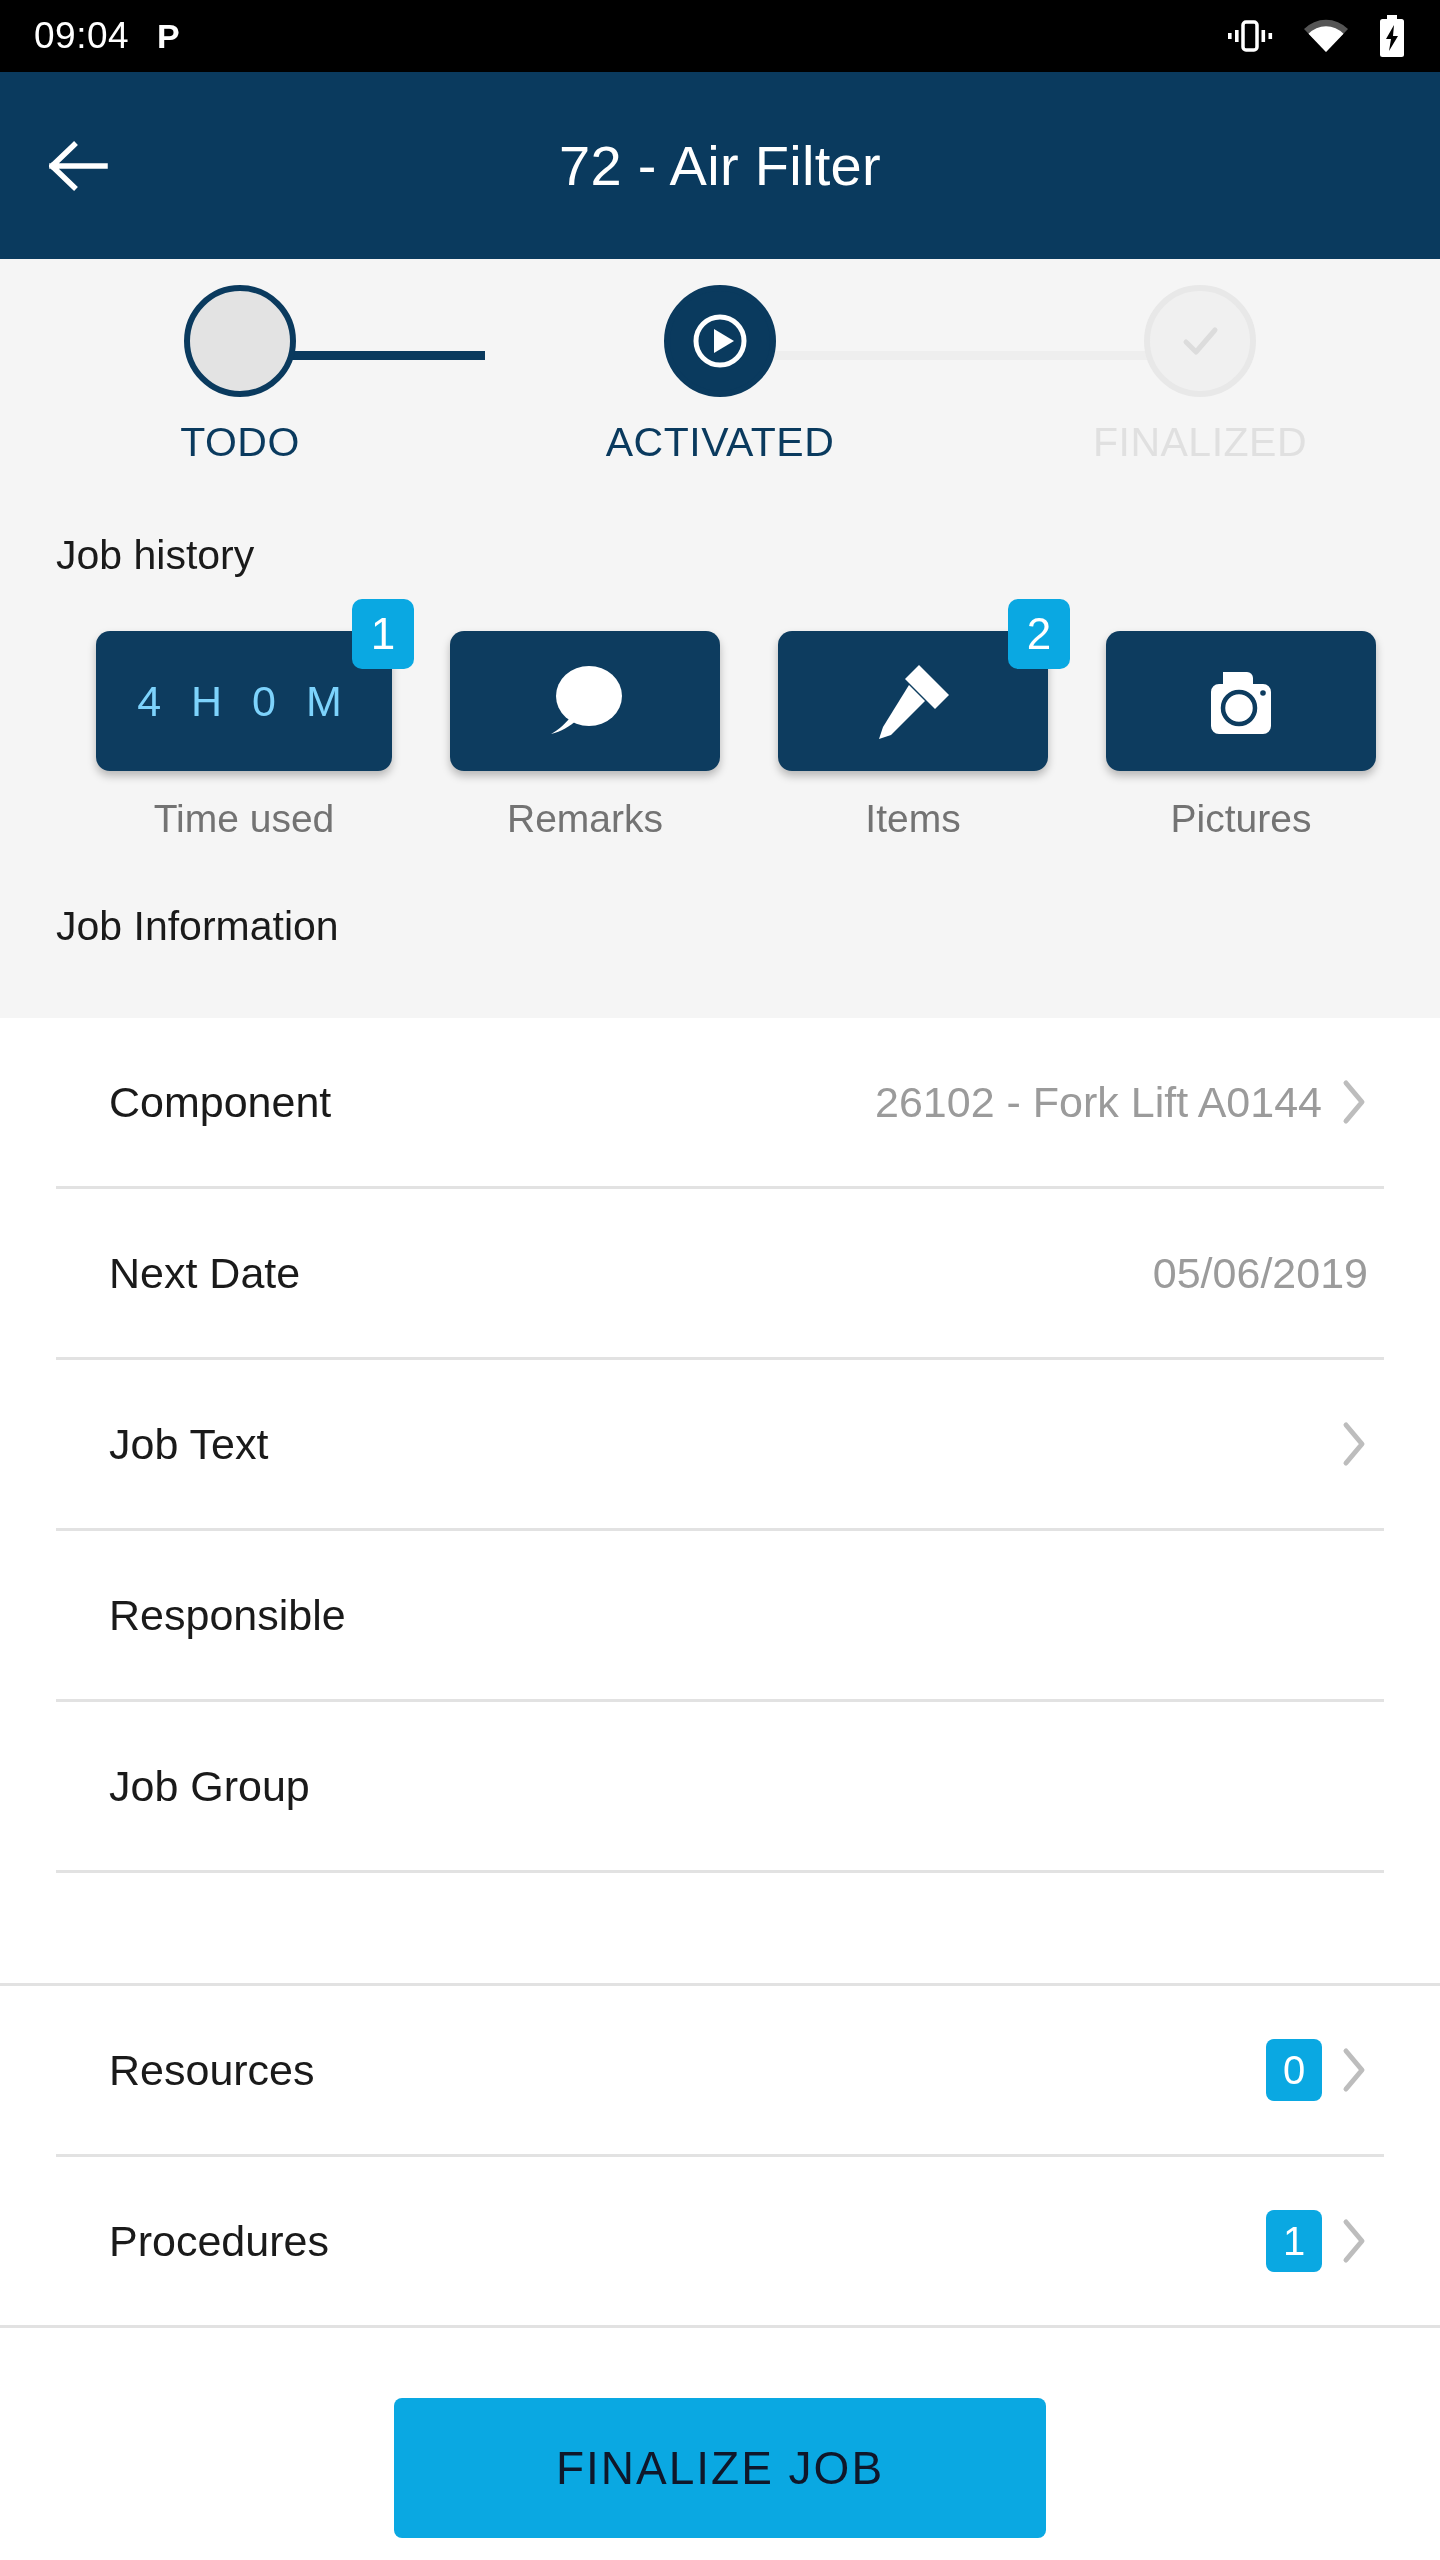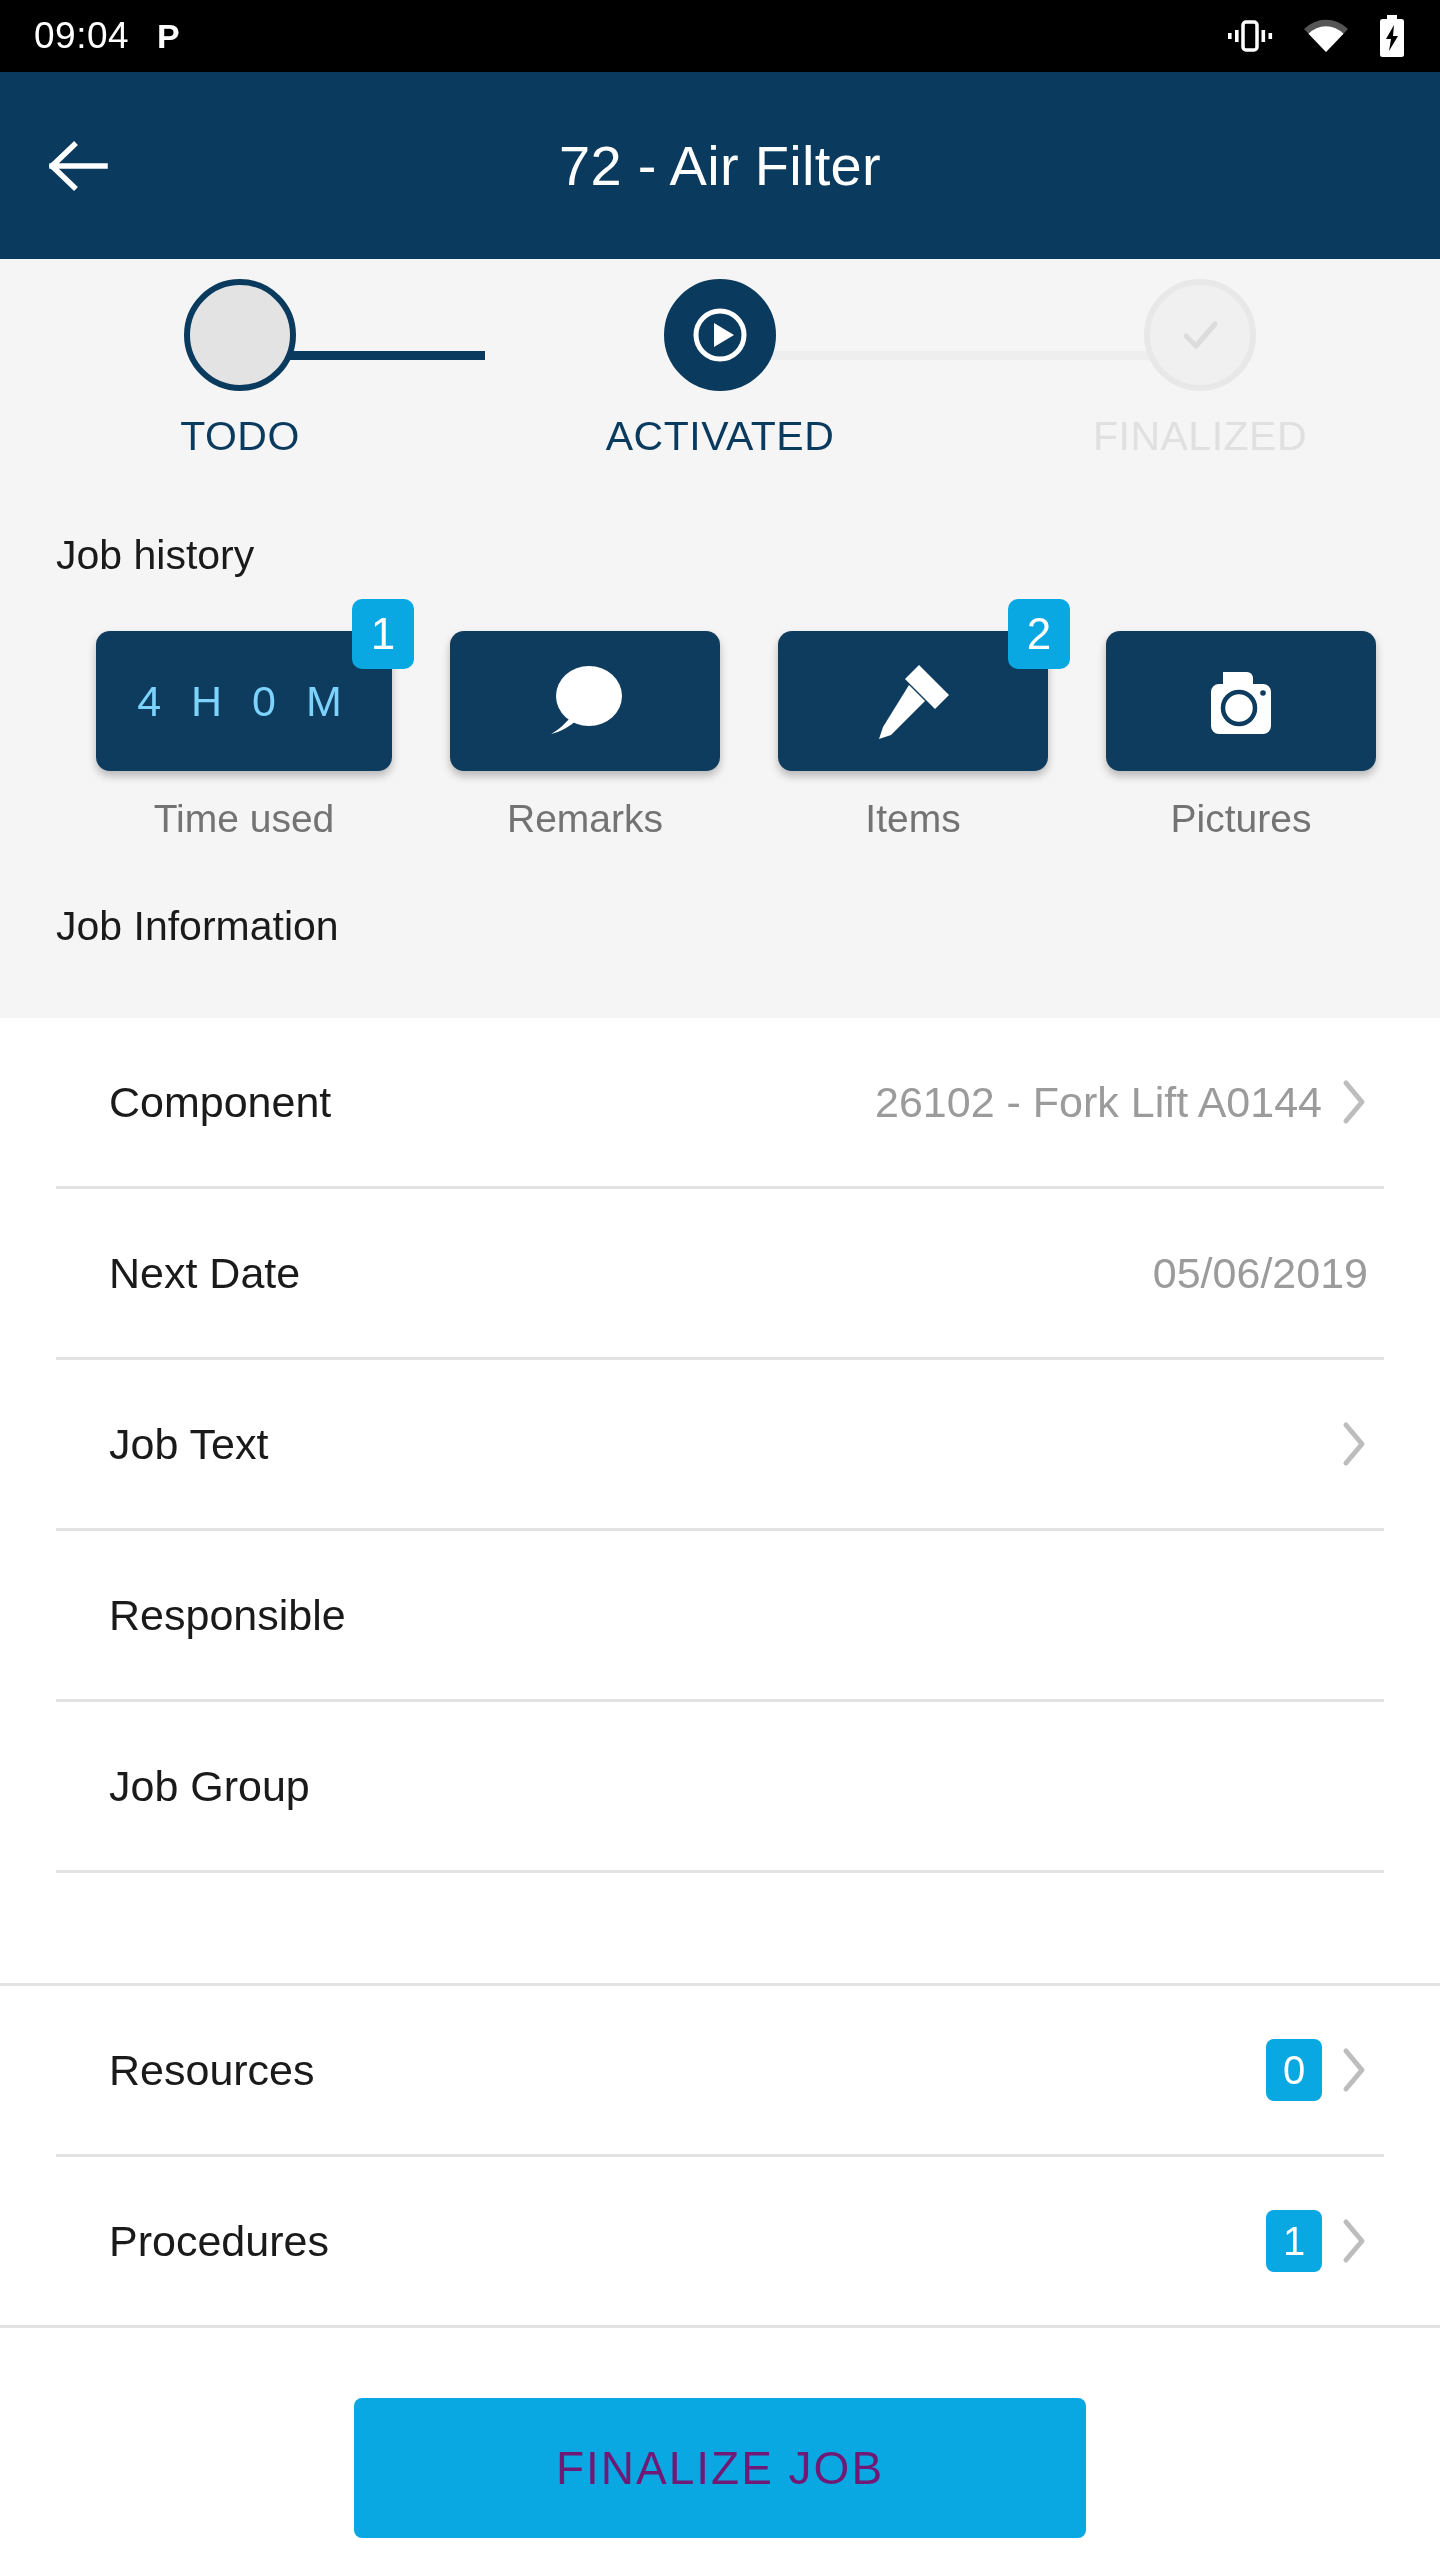--- a/index.html
+++ b/index.html
@@ -34,21 +34,21 @@
   .appbar-title{
     width:100%; text-align:center; color:#ffffff;
     font-size:56px; font-weight:400; letter-spacing:0.3px;
   }
 
   
   .greyzone{ background:#f5f5f5; }
 
   
   .stepper{
-    position:relative; height:215px; padding-top:20px;
+    position:relative; height:215px; padding-top:26px;
   }
   .steps{ display:flex; align-items:flex-start; }
   .step{ flex:1; position:relative; display:flex; flex-direction:column; align-items:center; }
   .step-circle{
     width:112px; height:112px; border-radius:50%;
     display:flex; align-items:center; justify-content:center;
     position:relative; z-index:2;
   }
   .step-circle.todo{ background:#e3e3e3; border:6px solid #0a3a5e; }
   .step-circle.active{ background:#0a3a5e; border:6px solid #0a3a5e; }
@@ -107,22 +107,22 @@
     min-width:56px; height:62px; background:#0aa8e2; border-radius:8px;
     color:#ffffff; font-size:40px; display:flex; align-items:center;
     justify-content:center; padding:0 12px;
   }
 
   
   .bottombar{
     padding-top:70px; background:#ffffff; display:flex; justify-content:center;
   }
   .finalize{
-    width:732px; height:140px; background:#0aa8e2; border:none; border-radius:8px;
-    color:#701a75; font-size:46px; letter-spacing:2px;
+    width:652px; height:140px; background:#0aa8e2; border:none; border-radius:8px;
+    color:#0f172a; font-size:46px; letter-spacing:2px;
     font-family:"Liberation Sans", sans-serif; cursor:pointer;
   }
   svg{ display:block; }
 </style>
 </head>
 <body>
 
 <div id="screen">
 
   <div class="statusbar">

